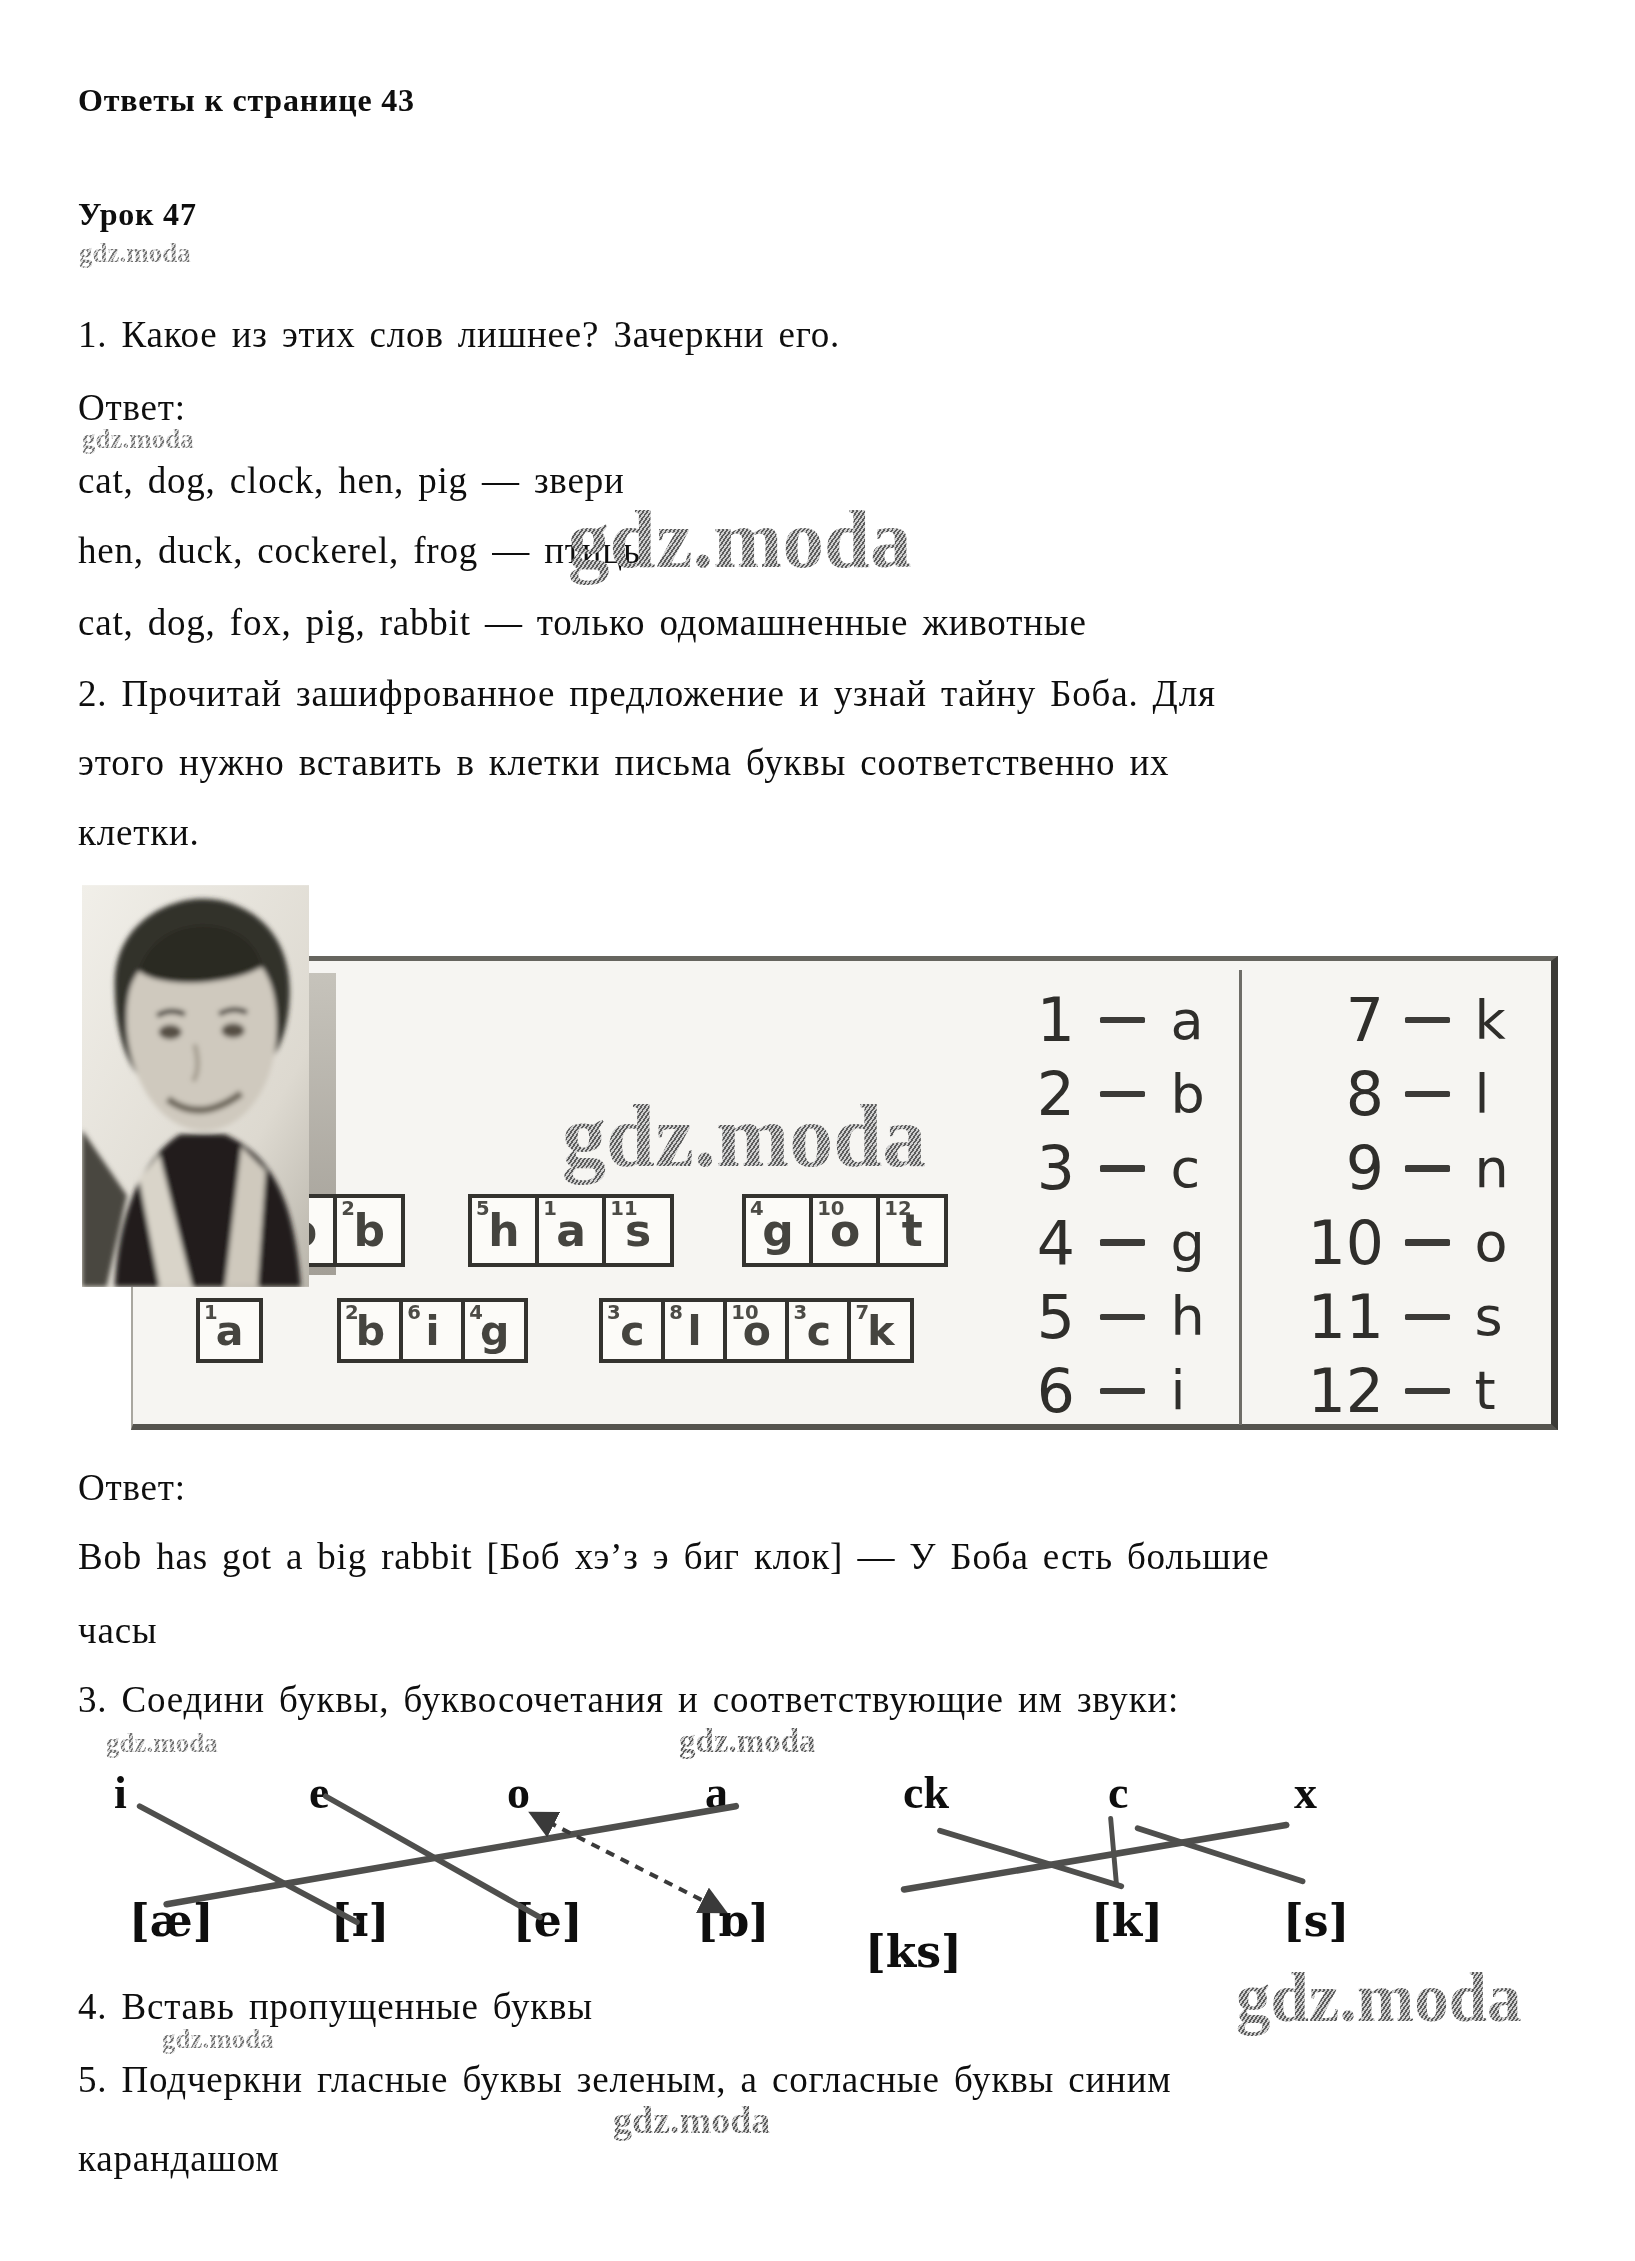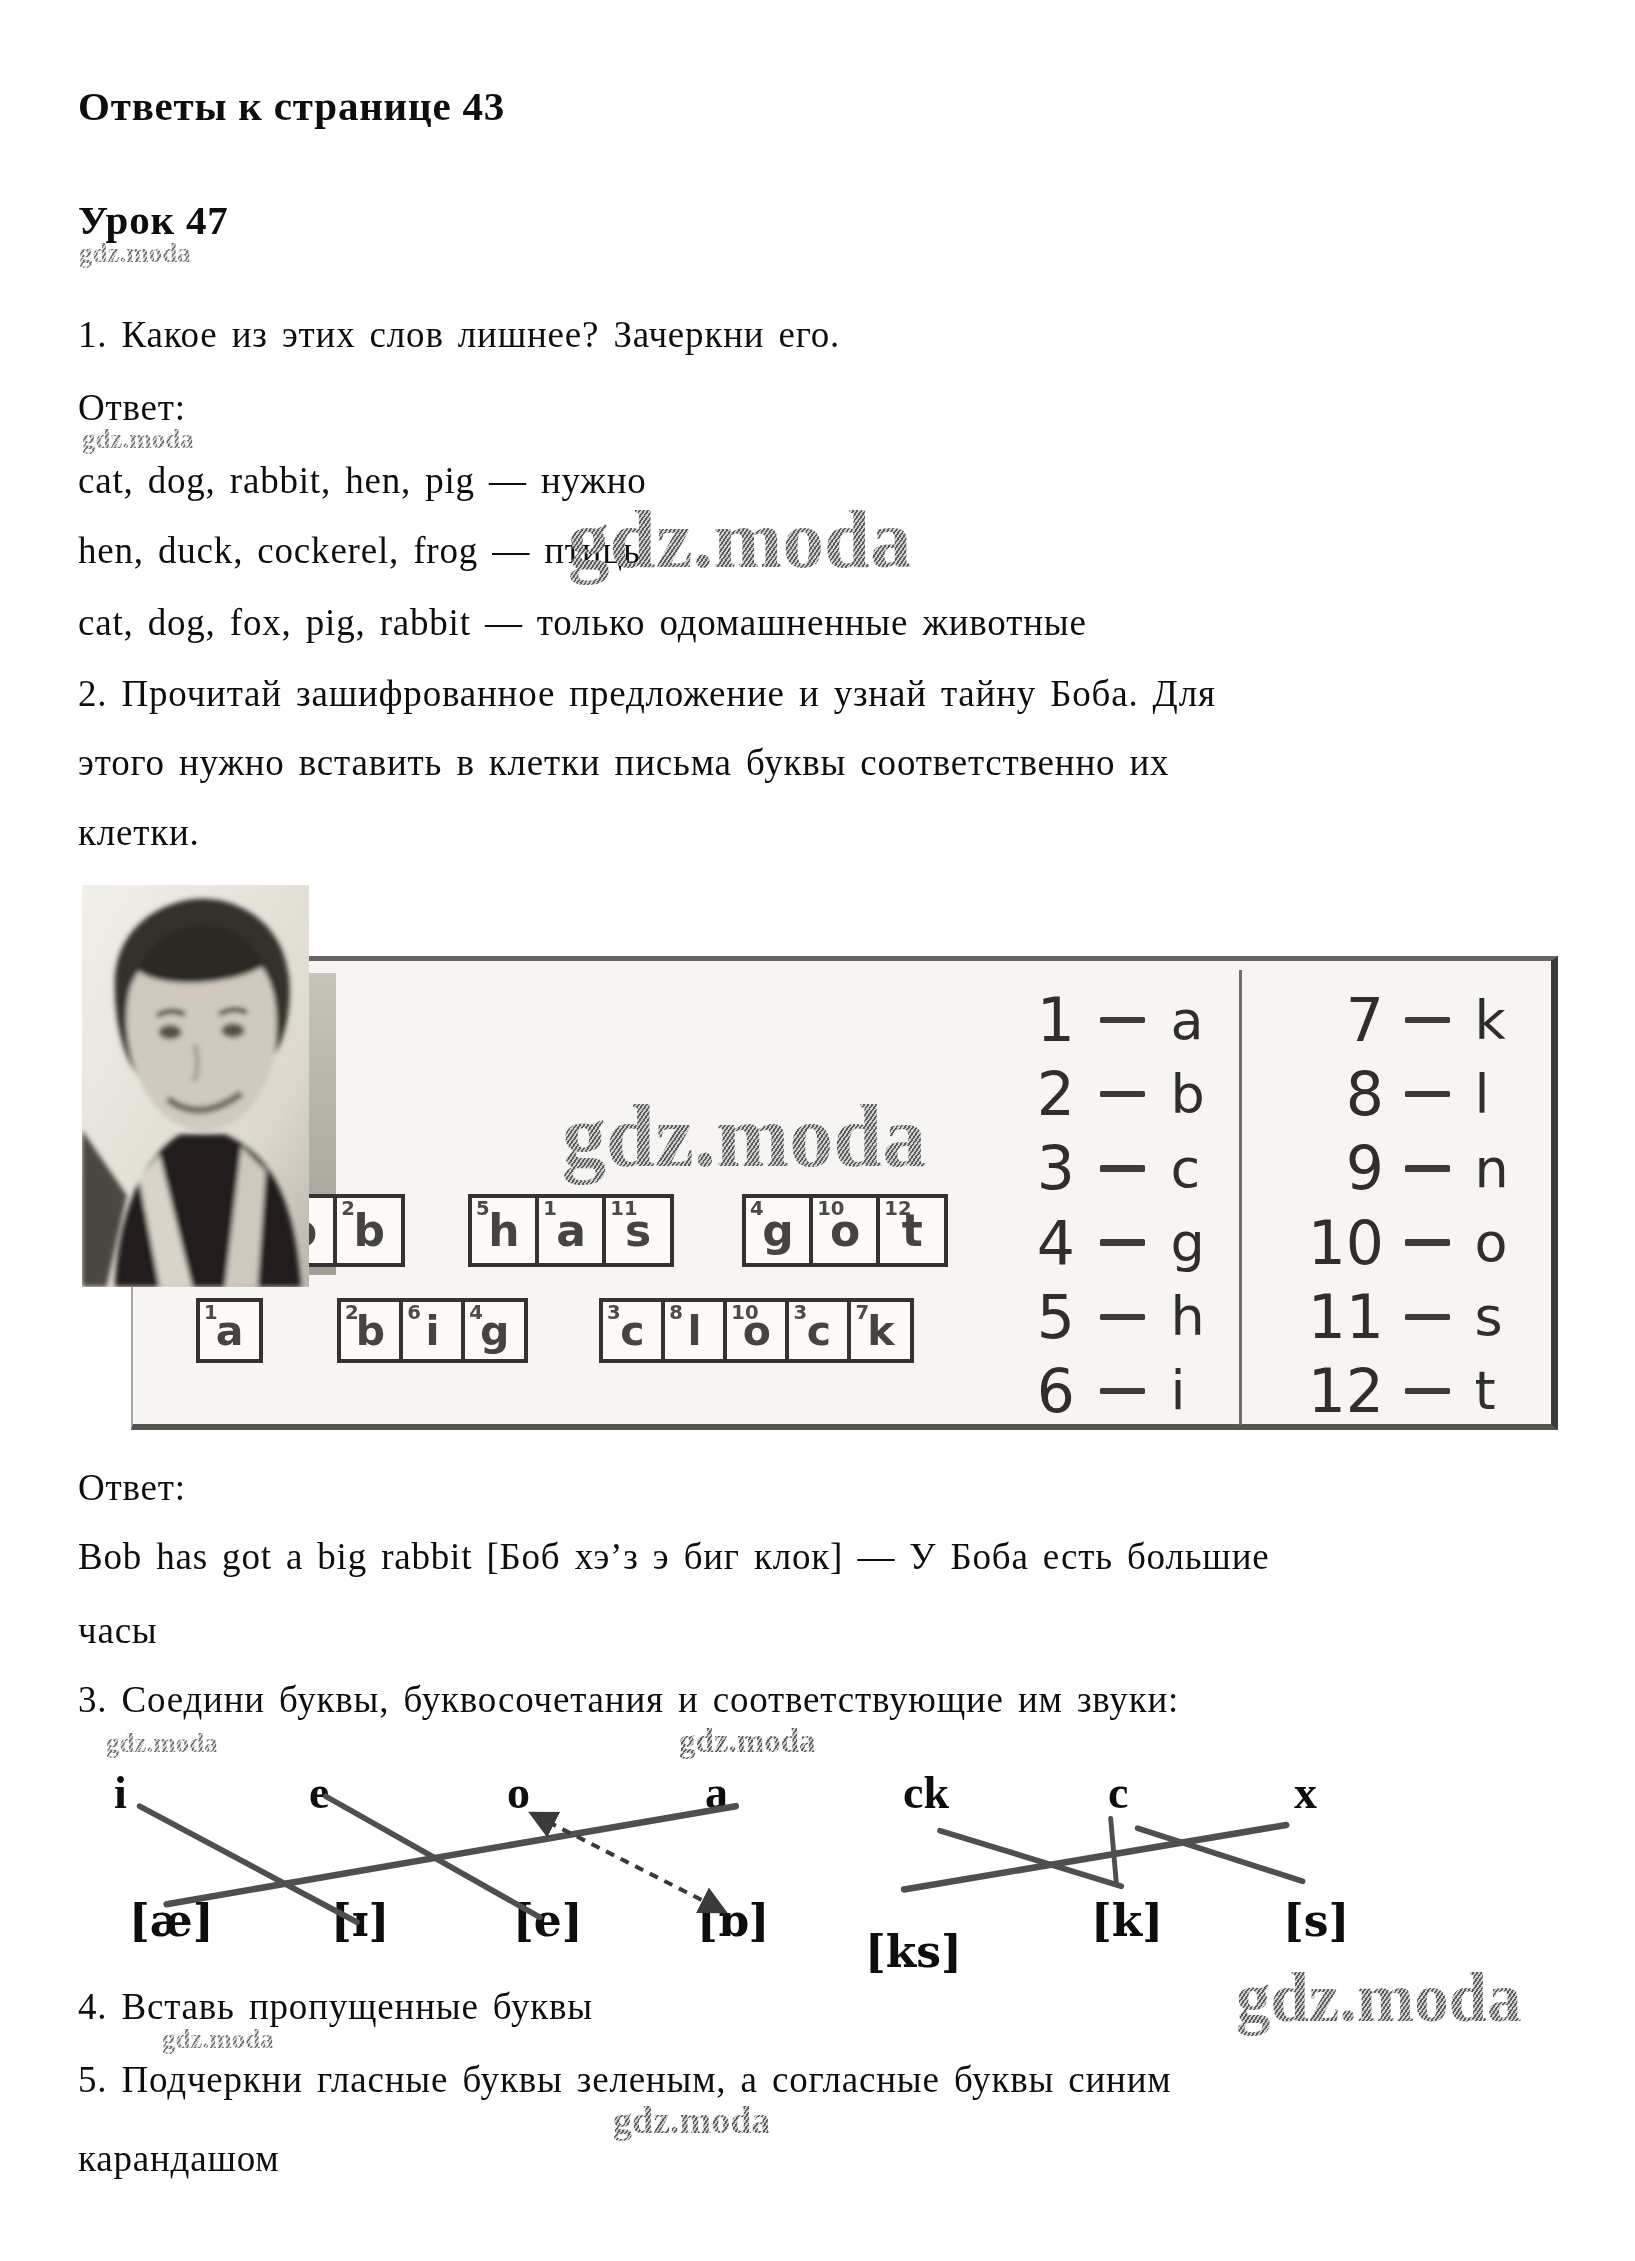--- a/index.html
+++ b/index.html
@@ -1,20 +1,20 @@
 <!DOCTYPE html>
 <html style="font-size:13px"><head>
 <meta charset="utf-8">
 <style>
   html,body{margin:0;padding:0;background:#888;}
   .page{position:relative;width:1635px;height:2261px;background:#ffffff;overflow:hidden;
         font-family:"Liberation Serif", serif;color:#0e0e0e;}
   .abs{position:absolute;}
   .t{font-size:37px;letter-spacing:0.8px;word-spacing:4.1px;white-space:nowrap;}
-  .title{font-size:41px;font-weight:bold;letter-spacing:0.8px;}
+  .title{font-size:32px;font-weight:bold;letter-spacing:0.8px;}
   
   .wm{font-family:"Liberation Serif",serif;font-weight:bold;white-space:nowrap;
       background:repeating-linear-gradient(125deg,#5c5c5c 0 1.6px,#cfcfcf 1.6px 3.3px);
       -webkit-background-clip:text;background-clip:text;color:transparent;}
   .wm-small{font-size:27px;opacity:.85;}
   
   .paper{left:131px;top:956px;width:1427px;height:474px;background:#f6f5f2;
          border-top:5.7px solid #66655f;border-right:7.4px solid #3b3a36;
          border-bottom:6.5px solid #55544f;border-left:2.5px solid #a9a7a0;box-sizing:border-box;}
   .photo{left:82px;top:885px;width:227px;height:402px;z-index:3;}
@@ -47,21 +47,21 @@
 
 <div class="page">
 
   <div class="abs title" style="left:78px;top:82px;">Ответы к странице 43</div>
   <div class="abs title" style="left:78px;top:196px;">Урок 47</div>
   <div class="abs wm wm-small" style="left:79px;top:238px;">gdz.moda</div>
 
   <div class="abs t" style="left:78px;top:313px;">1. Какое из этих слов лишнее? Зачеркни его.</div>
   <div class="abs t" style="left:78px;top:386px;">Ответ:</div>
   <div class="abs wm wm-small" style="left:82px;top:424px;">gdz.moda</div>
-  <div class="abs t" style="left:78px;top:459px;">cat, dog, rabbit, hen, pig — нужно</div>
+  <div class="abs t" style="left:78px;top:459px;">cat, dog, clock, hen, pig — звери</div>
   <div class="abs t" style="left:78px;top:529px;">hen, duck, cockerel, frog — птицы</div>
   <div class="abs wm" style="left:568px;top:491px;font-size:83px;">gdz.moda</div>
   <div class="abs t" style="left:78px;top:601px;">cat, dog, fox, pig, rabbit — только одомашненные животные</div>
 
   <div class="abs t" style="left:78px;top:672px;">2. Прочитай зашифрованное предложение и узнай тайну Боба. Для</div>
   <div class="abs t" style="left:78px;top:741px;">этого нужно вставить в клетки письма буквы соответственно их</div>
   <div class="abs t" style="left:78px;top:811px;">клетки.</div>
 
   <div class="abs paper"></div>
   <div class="abs photo-strip"></div>

